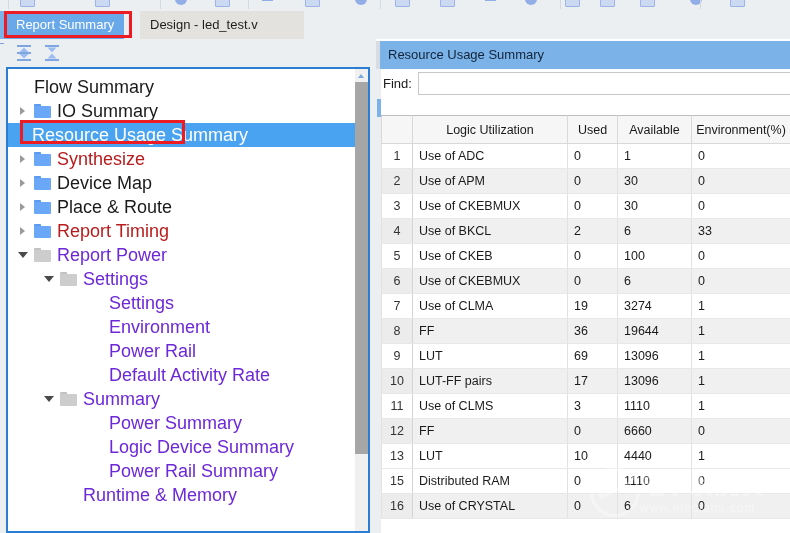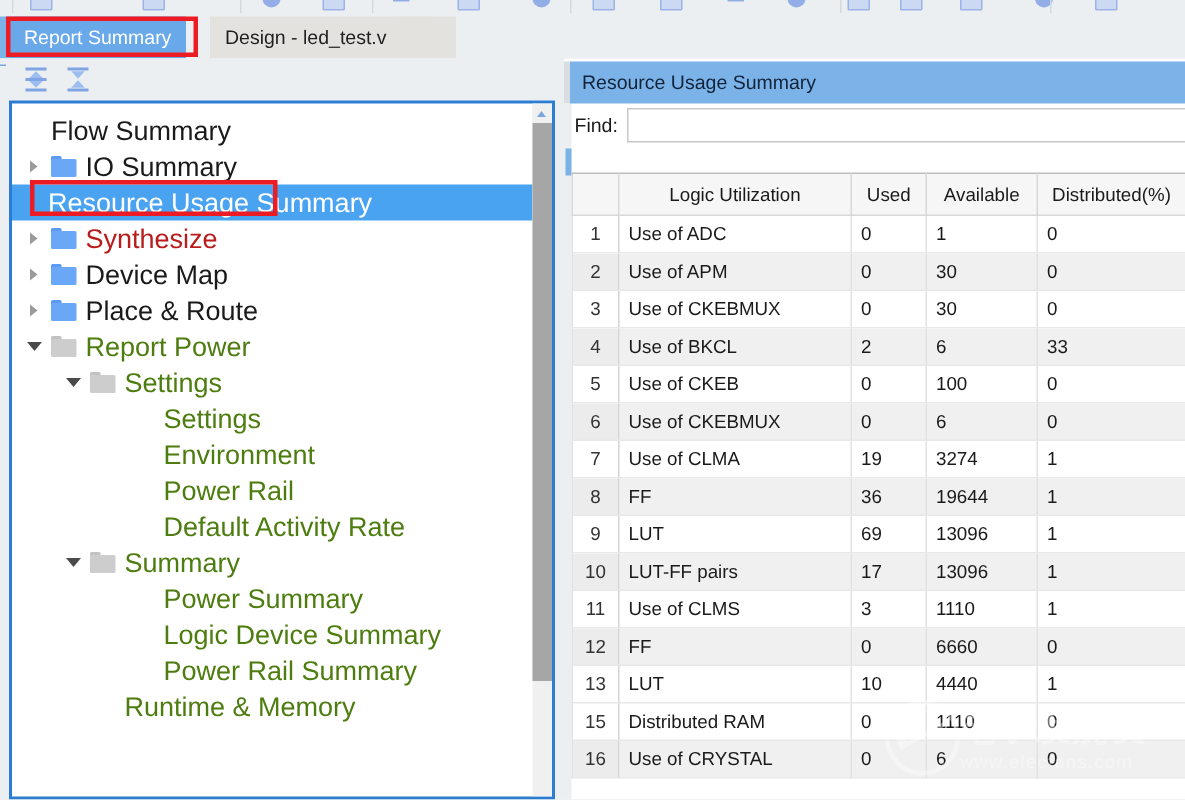--- a/index.html
+++ b/index.html
@@ -54,21 +54,21 @@
   .folder{position:absolute;top:5px;width:17px;height:14px;}
   .folder .tabf{position:absolute;left:0;top:0;width:7px;height:3px;border-radius:1px 1px 0 0;}
   .folder .body{position:absolute;left:0;top:2px;width:17px;height:12px;border-radius:1px;}
   .folder.blue .tabf,.folder.blue .body{background:#5b9bf5;}
   .folder.blue .body{background:#6aa7f7;}
   .folder.gray .tabf,.folder.gray .body{background:#c2c2c2;}
   .folder.gray .body{background:#cdcdcd;}
   .tlabel{position:absolute;top:0;}
   .c-black{color:#1a1a1a;}
   .c-red{color:#b91c1c;}
-  .c-gray{color:#4d7c0f;}
+  .c-gray{color:#6d28d9;}
   .c-white{color:#ffffff;}
 
   
   .rightpane{position:absolute;left:376px;top:39px;width:414px;height:494px;background:#ffffff;}
   .rp-title{position:absolute;left:4px;top:2px;width:410px;height:28px;background:#7bb2e8;color:#12243a;
             font-size:13px;line-height:28px;padding-left:8px;box-sizing:border-box;}
   .rp-leftedge{position:absolute;left:0px;top:2px;width:4px;height:28px;background:#d8dde3;}
   .rp-leftedge2{position:absolute;left:0px;top:30px;width:5px;height:464px;background:#eceff2;}
   .rp-leftedge3{position:absolute;left:1px;top:60px;width:4px;height:18px;background:#7bb2e8;}
 
@@ -201,20 +201,28 @@
           </div>
           <div class="trow">
             <span class="arrow" style="left: 12px;"></span>
             <span class="folder blue" style="left: 26px;">
               <span class="tabf"></span>
               <span class="body"></span>
             </span>
             <span class="tlabel c-black" style="left: 49px;">Place &amp; Route</span>
           </div>
           <div class="trow">
+            <span class="arrow" style="left: 12px;"></span>
+            <span class="folder blue" style="left: 26px;">
+              <span class="tabf"></span>
+              <span class="body"></span>
+            </span>
+            <span class="tlabel c-red" style="left: 49px;">Report Timing</span>
+          </div>
+          <div class="trow">
             <span class="arrowdn" style="left: 10px;"></span>
             <span class="folder gray" style="left: 26px;">
               <span class="tabf"></span>
               <span class="body"></span>
             </span>
             <span class="tlabel c-gray" style="left: 49px;">Report Power</span>
           </div>
           <div class="trow">
             <span class="arrowdn" style="left: 36px;"></span>
             <span class="folder gray" style="left: 52px;">
@@ -282,21 +290,21 @@
           <col class="col-b">
           <col class="col-c">
           <col class="col-d">
       </colgroup>
       <thead>
         <tr>
           <th></th>
           <th>Logic Utilization</th>
           <th>Used</th>
           <th>Available</th>
-          <th>Distributed(%)</th>
+          <th>Environment(%)</th>
         </tr>
       </thead>
       <tbody id="gridbody">
           <tr class="odd">
             <td class="rownum">1</td>
             <td>Use of ADC</td>
             <td>0</td>
             <td>1</td>
             <td>0</td>
           </tr>

